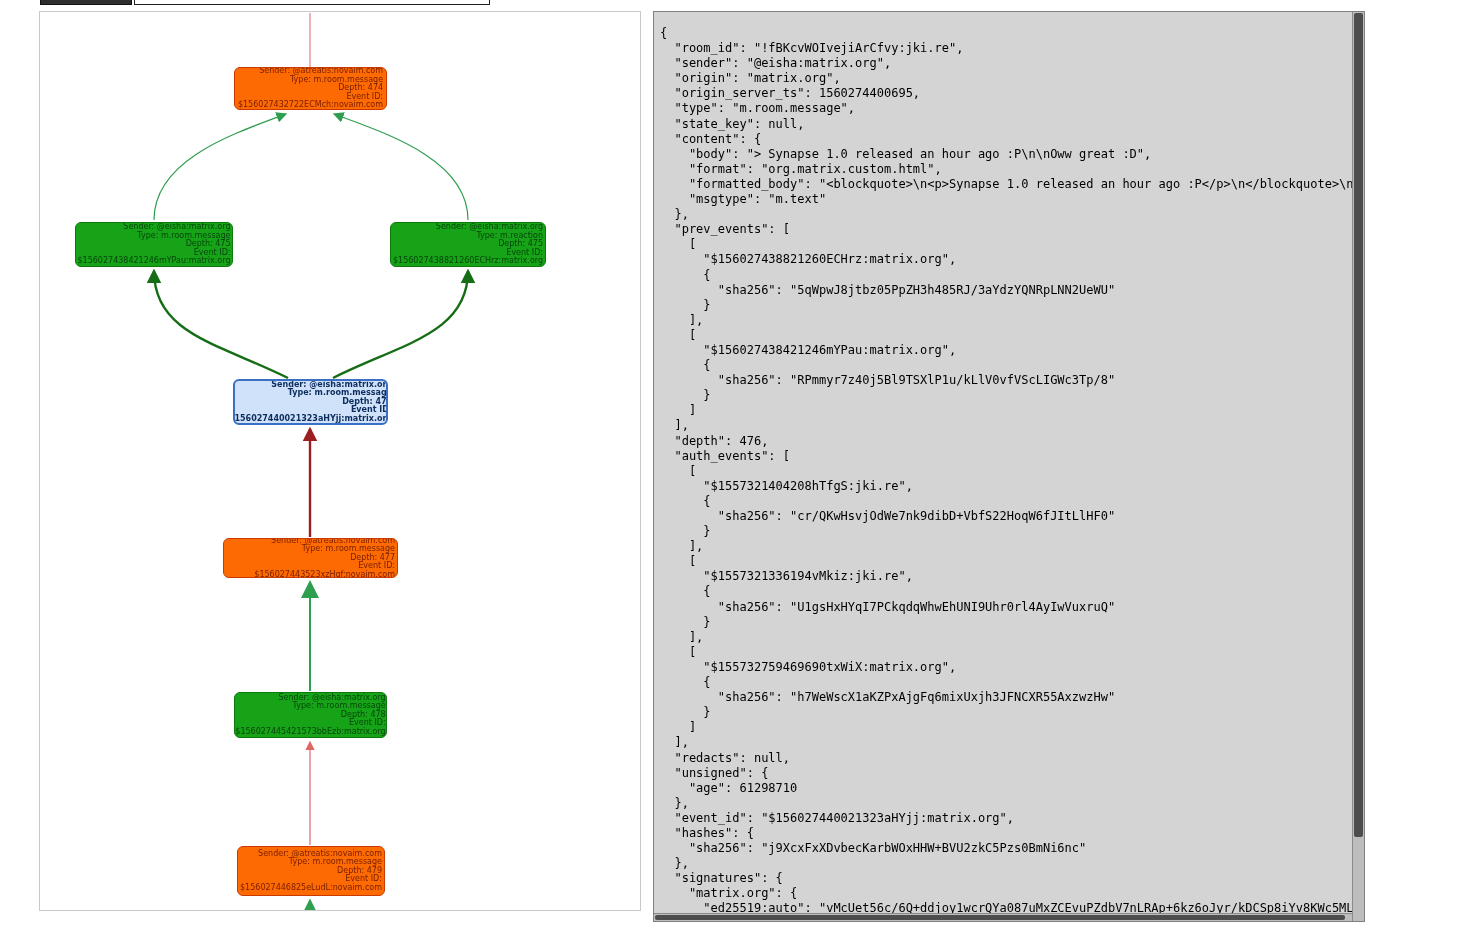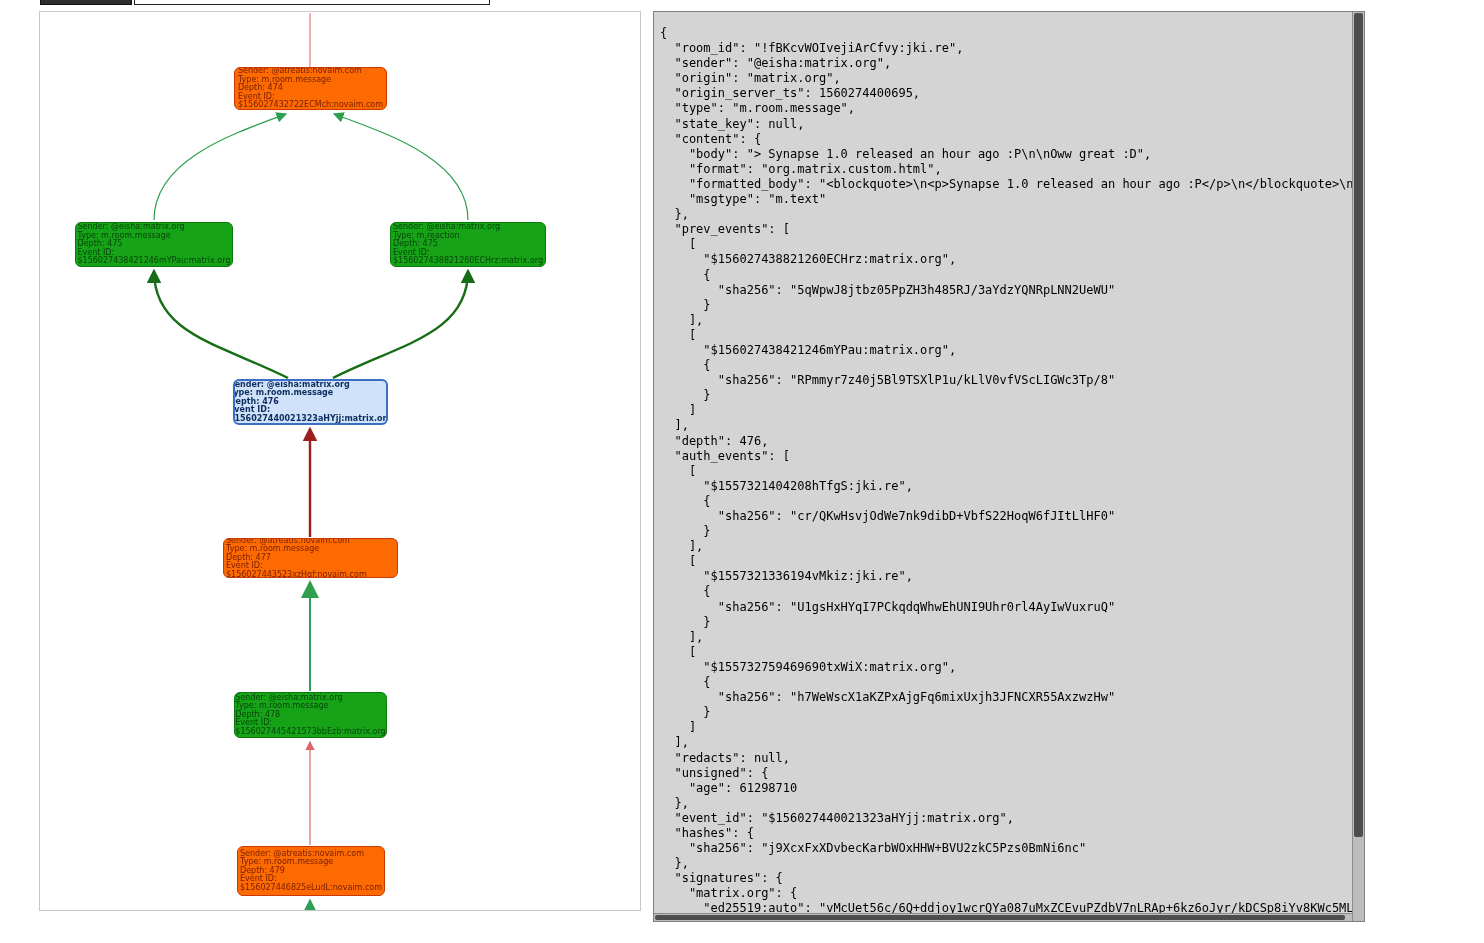--- a/index.html
+++ b/index.html
@@ -11,21 +11,21 @@
   .file-btn-partial { position:absolute; left:40px; top:0; width:92px; height:5px;
                       background:#2e2e2e; border:1px solid #111; border-top:none; }
   .file-input-partial { position:absolute; left:134px; top:0; width:356px; height:5px;
                         background:#fff; border:1px solid #222; border-top:none; }
 
   
   .graph-panel { position:absolute; left:39px; top:11px; width:602px; height:900px;
                  background:#ffffff; border:1px solid #c9c9c9; }
   .edges { position:absolute; left:0; top:0; }
   .node { position:absolute; border-radius:6px; font-size:8px; line-height:8.6px;
-          text-align:left; white-space:pre-line; display:flex; align-items:center;
+          text-align:right; white-space:pre-line; display:flex; align-items:center;
           justify-content:center; padding:2px; cursor:pointer; overflow:hidden; }
   .node.orange  { background:#fd6a02; border:1px solid #c93a00; color:#7c2000; }
   .node.green   { background:#17a317; border:1px solid #0b7a0b; color:#05460a; }
   .node.selected{ background:#cfe2f9; border:2px solid #3b6fc4; color:#0d2d5e; font-weight:bold; }
 
   
   .json-panel { position:absolute; left:653px; top:11px; width:712px; height:911px;
                 background:#d4d4d4; border:1px solid #808080; }
   .json-pre { position:absolute; left:0; top:0; right:12px; bottom:8px; overflow:hidden;
               padding:14px 0 0 6px; font-family:"DejaVu Sans Mono", monospace;

